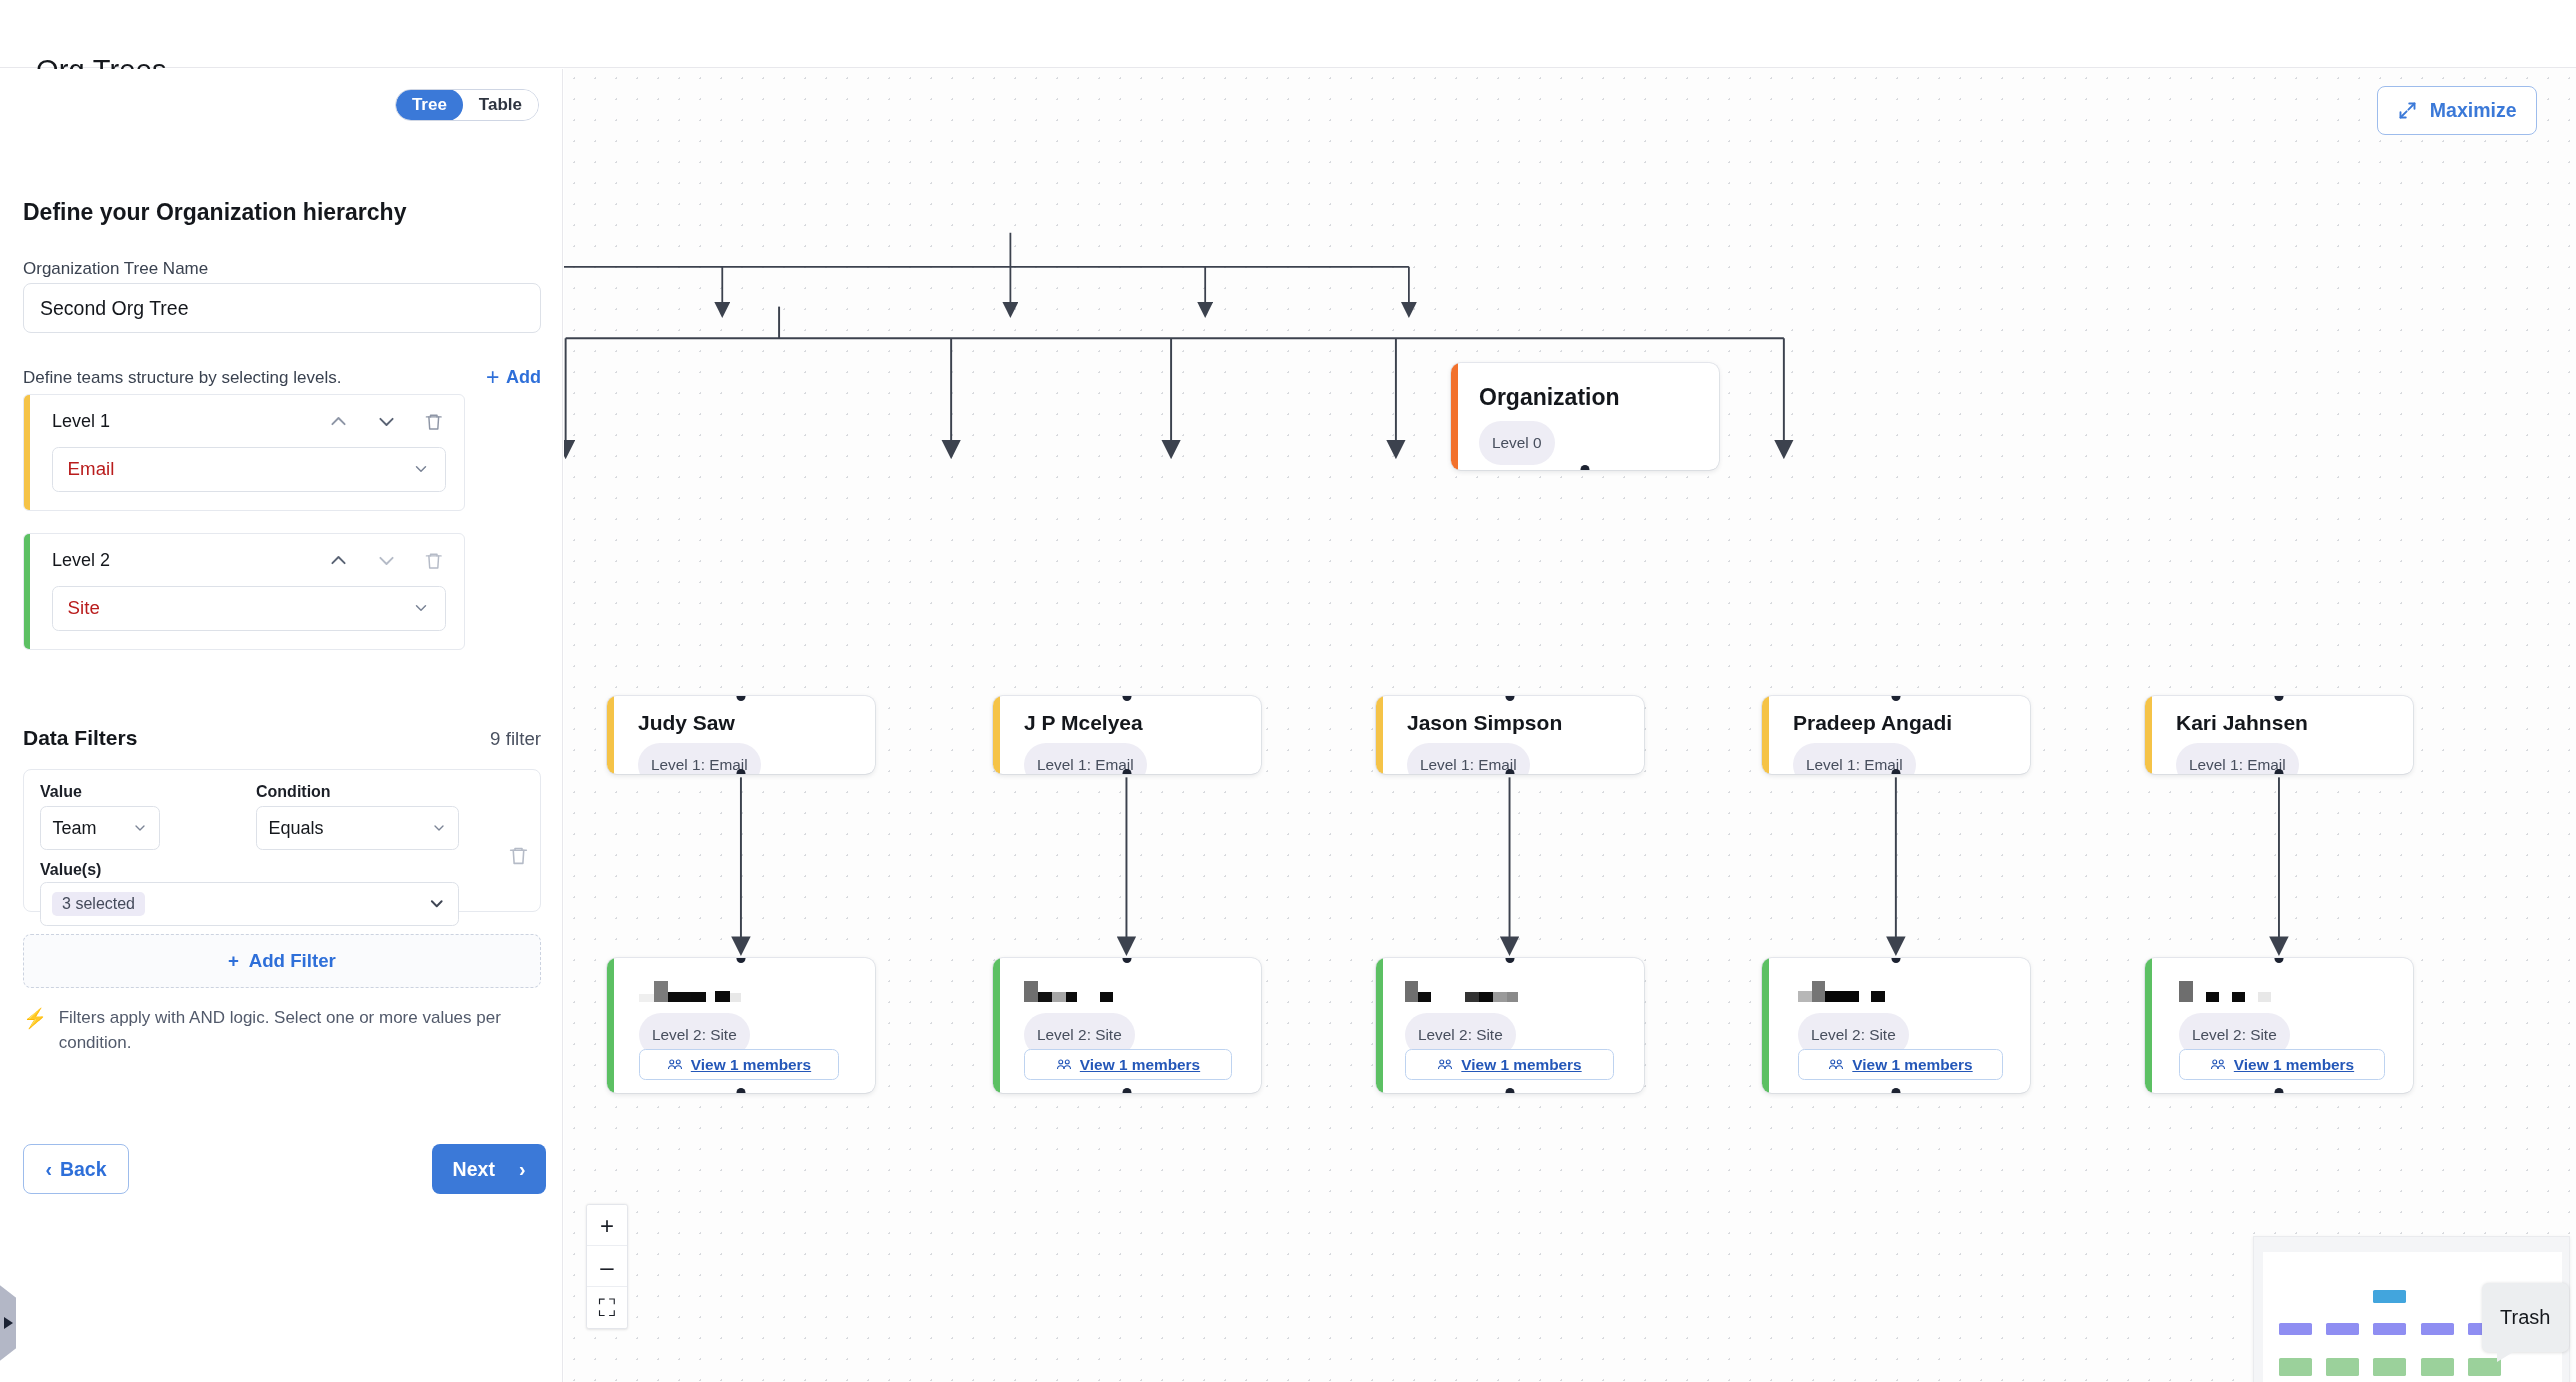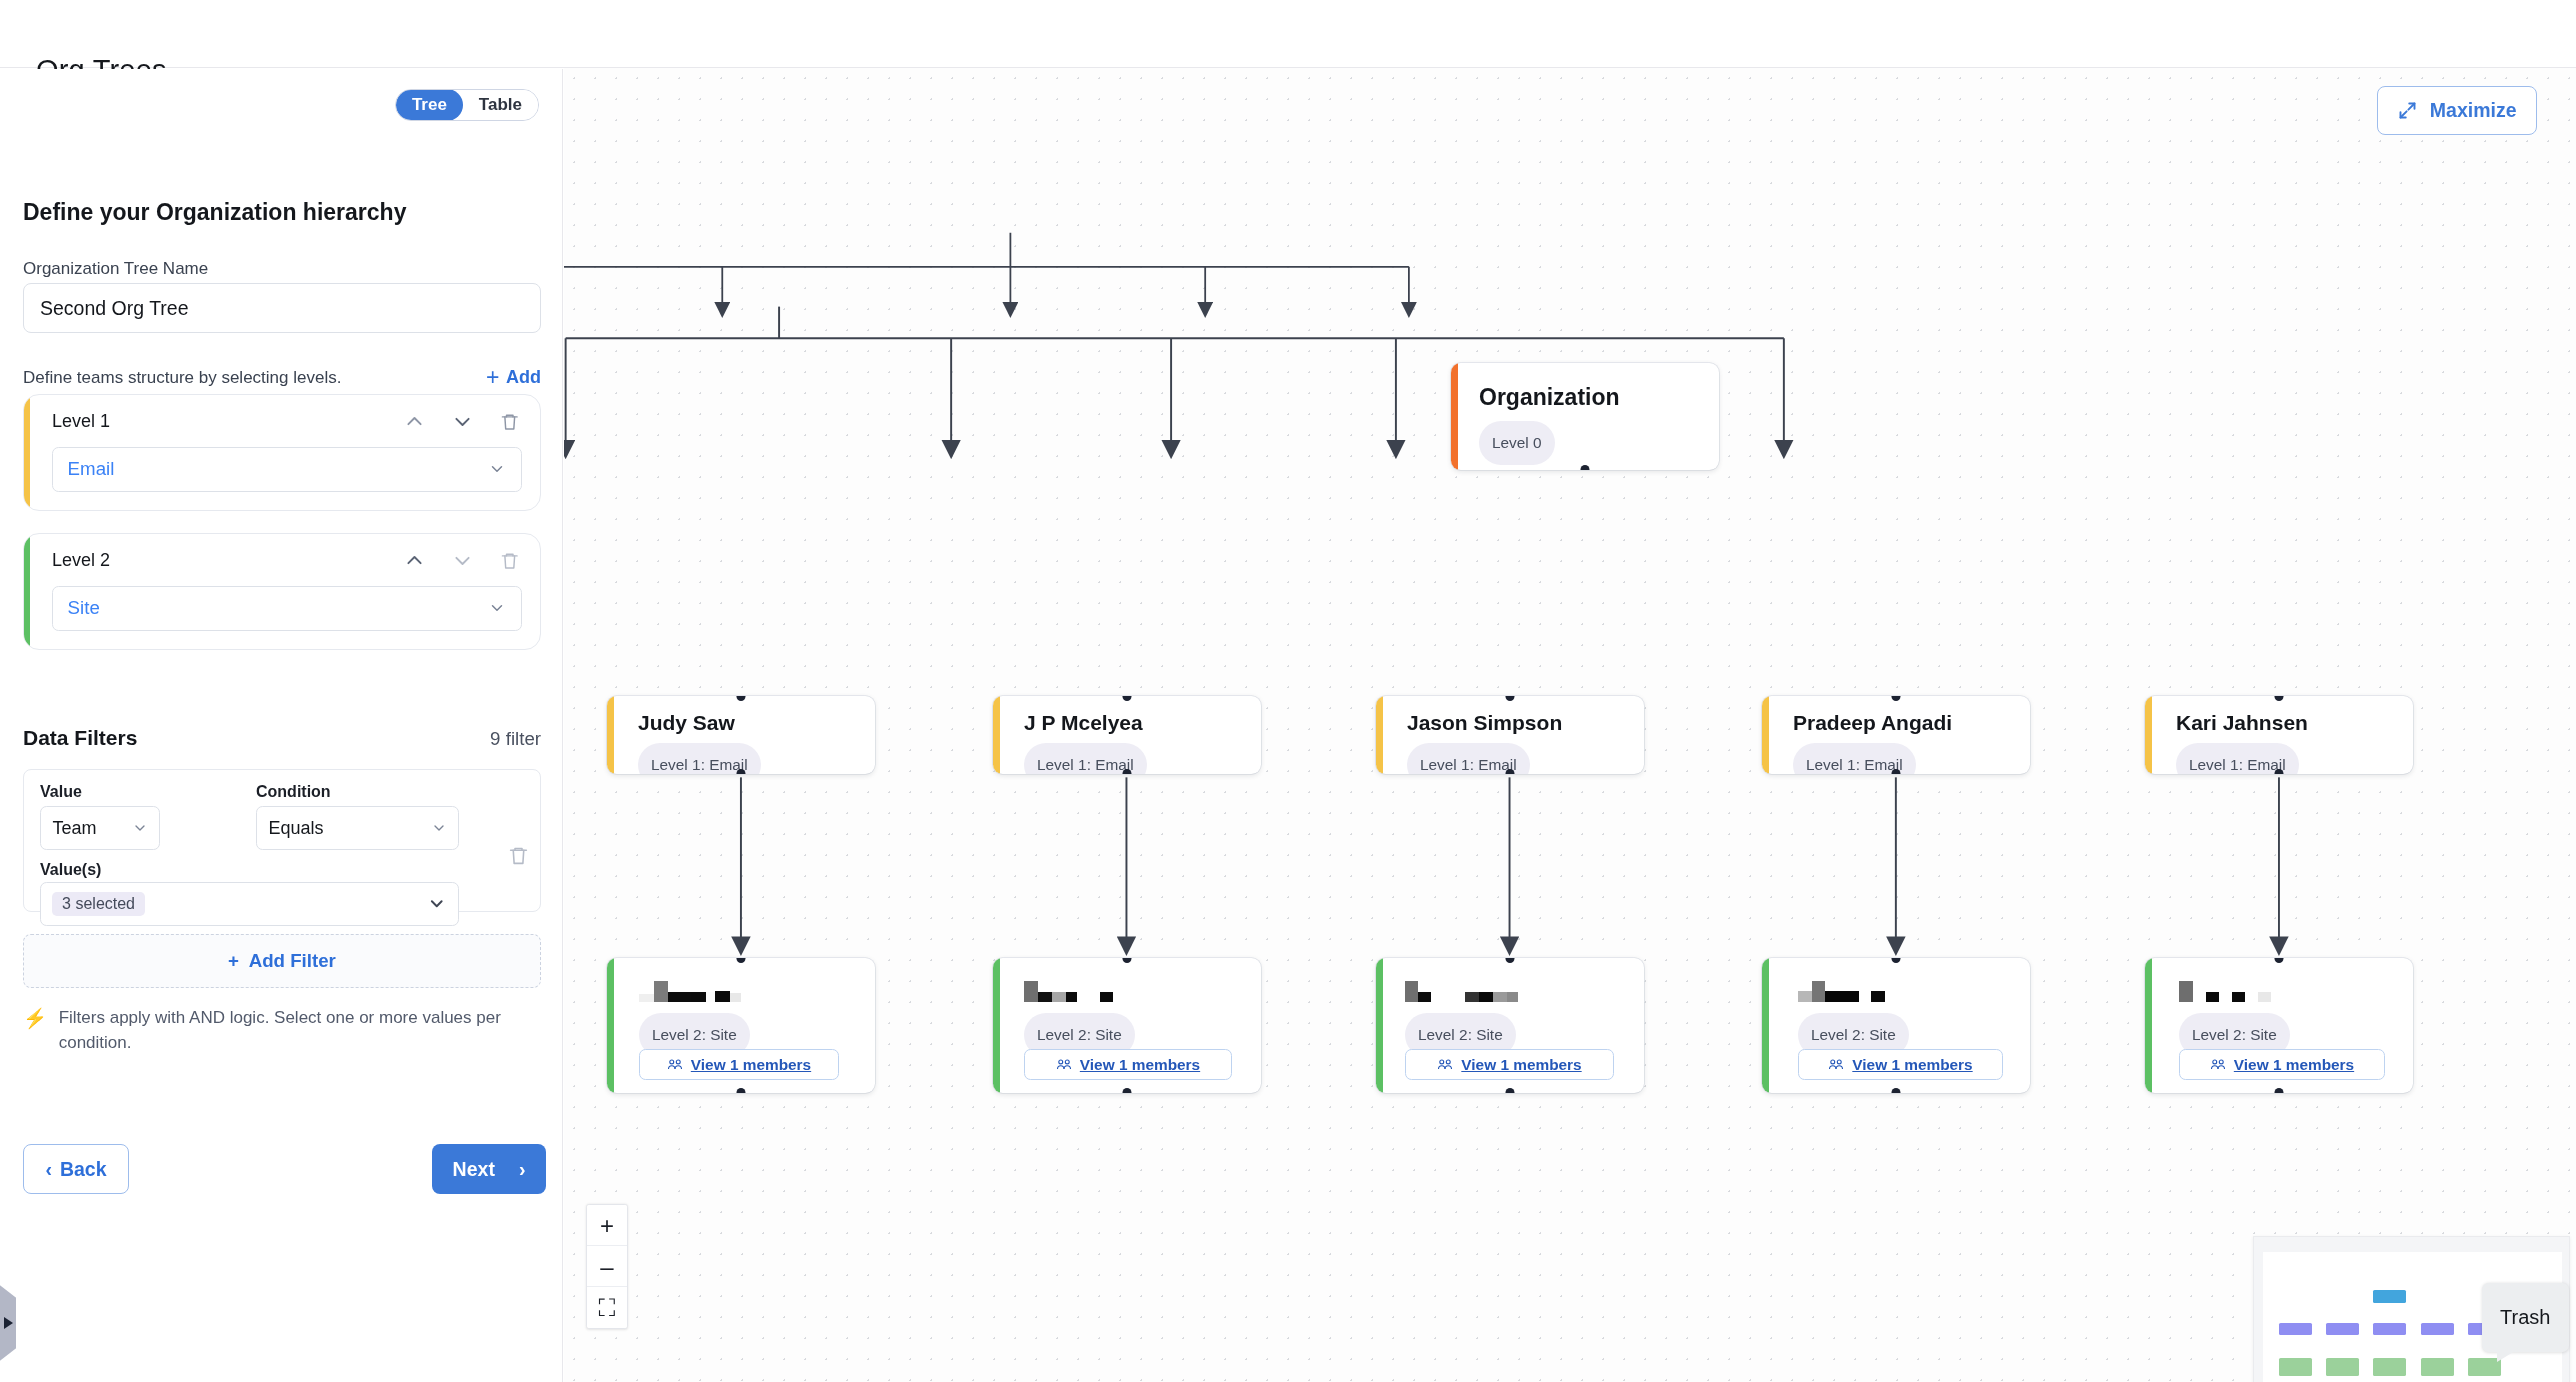--- a/index.html
+++ b/index.html
@@ -59,40 +59,40 @@
   }
   .define-txt { font-size: 17px; color: #3a4250; }
   .add-link {
     font-size: 18px; color: #2e6fd9; font-weight: 700; cursor: pointer;
     display: flex; align-items: center; gap: 6.5px;
   }
   .add-link .plus { font-size: 23px; font-weight: 400; line-height: 1; }
 
   
   .levelcard {
-    position: absolute; left: 23px; width: 518px;
-    background: #fff; border: 0.8px solid #e6e9ef; border-radius: 16px;
+    position: absolute; left: 23px; width: 442px;
+    background: #fff; border: 0.8px solid #e6e9ef; border-radius: 6px;
     overflow: hidden;
   }
   .levelcard .stripe {
     position: absolute; left: 0; top: 0; width: 5.7px; height: 100%;
   }
   .levelcard-head {
     display: flex; align-items: center; justify-content: space-between;
     padding: 14.6px 18px 0 28px;
   }
   .levelcard-title { font-size: 18px; color: #14171c; }
   .lc-actions { display: flex; align-items: center; gap: 24px; }
   .icobtn { width: 24px; height: 24px; cursor: pointer; display:flex; align-items:center; justify-content:center; }
   .icobtn svg { display:block; }
   .levelcard-select {
     margin: 13px 18px 18px 28px; height: 45px;
     border: 0.8px solid #dde1e8; border-radius: 6.5px;
     display: flex; align-items: center; justify-content: space-between;
-    padding: 0 14.6px; font-size: 18.7px; color: #3b82f6; cursor: pointer; background:#fff;
+    padding: 0 14.6px; font-size: 18.7px; color: #b91c1c; cursor: pointer; background:#fff;
   }
 
   
   .df-head {
     position: absolute; left: 23px; top: 657px; width: 518px;
     display: flex; align-items: baseline; justify-content: space-between;
   }
   .df-title { font-size: 21px; font-weight: 700; color: #14171c; }
   .df-count { font-size: 18.7px; color: #4a5160; }
 

